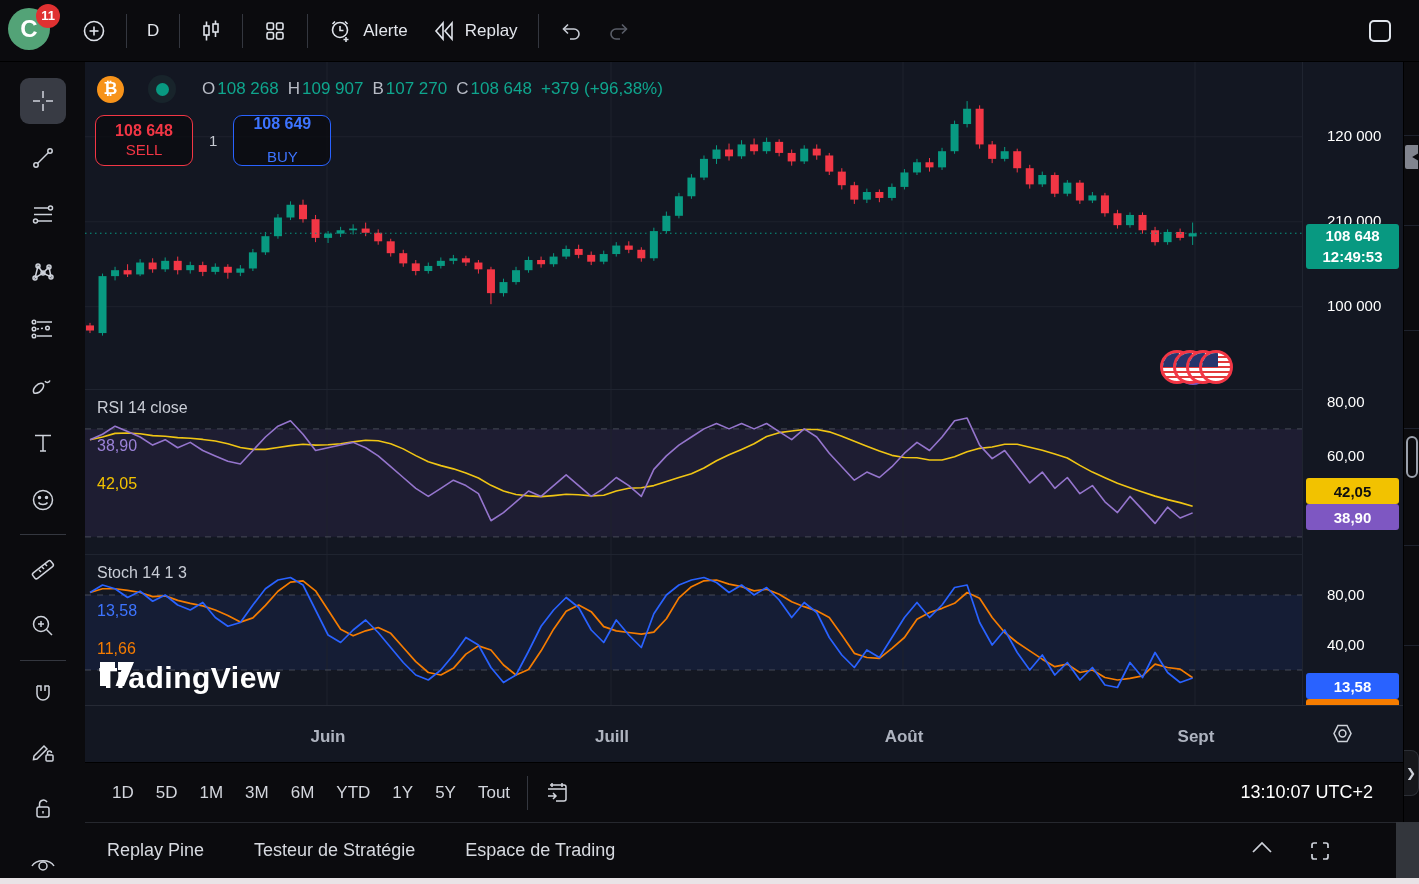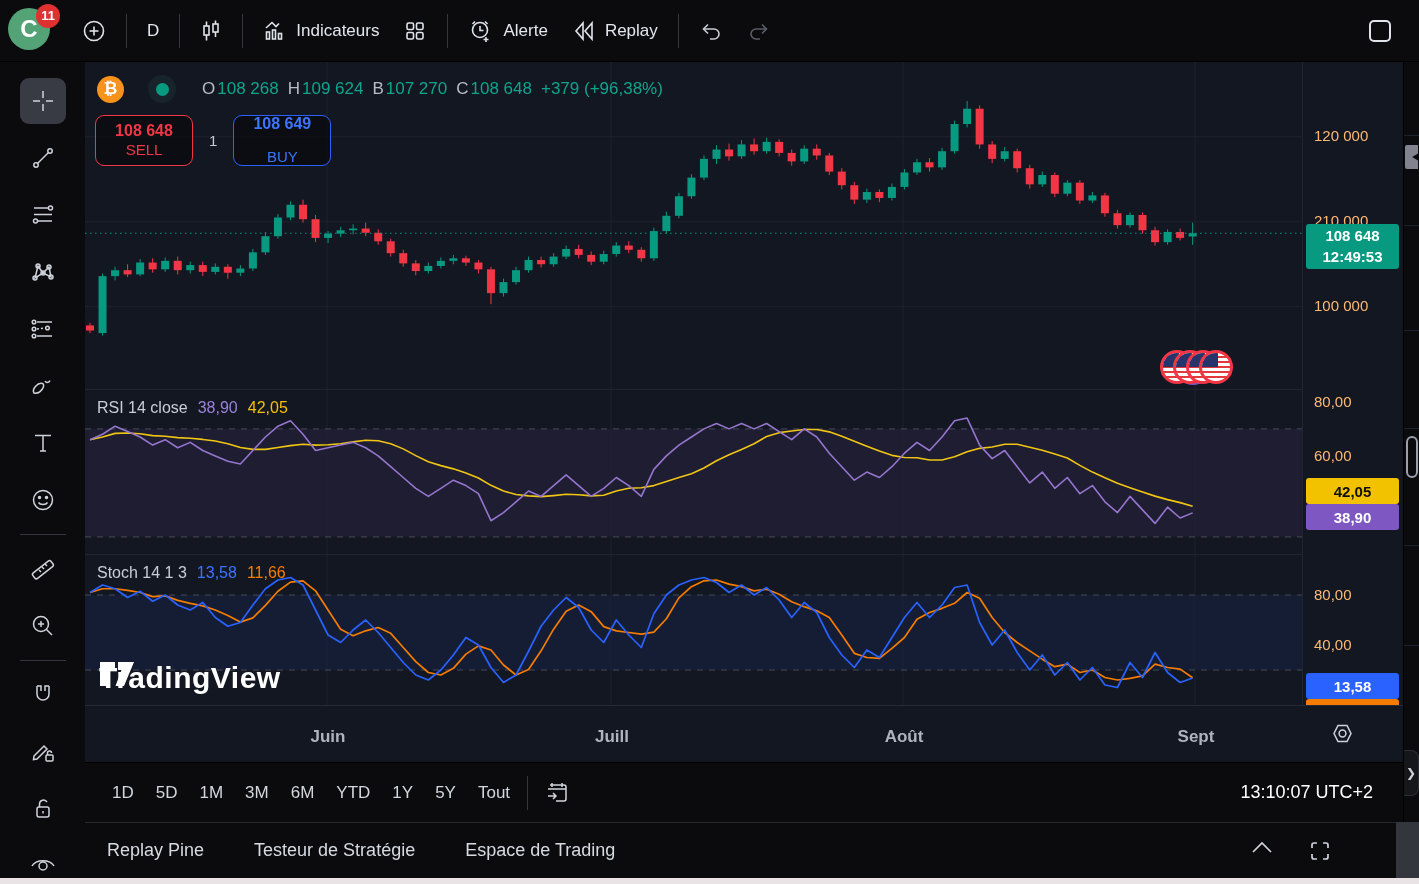--- a/index.html
+++ b/index.html
@@ -66,22 +66,22 @@
                gap:16px; z-index:6; }
   .trade-btn { width:98px; height:51px; border-radius:9px; background:rgba(10,10,14,.72);
                display:flex; flex-direction:column; align-items:center; justify-content:center;
                cursor:pointer; line-height:1.25; }
   #sell-btn { border:1.5px solid #f23645; color:#f23645; }
   #buy-btn  { border:1.5px solid #2962ff; color:#3d74ff;gap:14px; }
   .trade-price { font-size:16px; font-weight:bold; }
   .trade-label { font-size:15px; }
   #trade-qty { color:#c6cad2; font-size:15px; }
 
-  .ind-header { position:absolute; left:12px; top:9px; display:flex; gap:10px;
-                font-size:16px; z-index:6; align-items:flex-start; }
+  .ind-header { position:absolute; left:12px; top:9px; display:flex; gap:20px;
+                font-size:16px; z-index:6; align-items:flex-start;flex-direction:column; }
   .ind-title { color:#c9cdd6; }
   .v-purple { color:#9b82d8; } .v-yellow { color:#f2c200; }
   .v-blue { color:#3d74ff; }  .v-orange { color:#f57c00; }
 
   
   #flags { position:absolute; left:1096px; top:288px; display:flex; z-index:6; cursor:pointer;}
   .flag-ring { position:absolute; left:-5px; top:1px; width:34px; height:34px;
                border-radius:50%; border:3px solid #7e57c2; }
   .flag { position:relative; width:34px; height:34px; border-radius:50%;
           border:3px solid #f23645; overflow:hidden; margin-left:-21px;
@@ -92,21 +92,21 @@
 
   
   #watermark { position:absolute; left:14px; top:106px; display:flex; align-items:center;
                gap:10px; z-index:6; color:#fff; }
   #watermark-text { font-size:30px; font-weight:bold; letter-spacing:.5px; }
 
   
   #scale { position:absolute; left:1302px; top:62px; width:101px; height:643px;
            background:#131722; border-left:1px solid #1f2430; z-index:6; overflow:visible;
            cursor:ns-resize; }
-  .scale-label { position:absolute; left:11px; color:#fdba74; font-size:15px; }
+  .scale-label { position:absolute; left:24px; color:#ffffff; font-size:15px; }
   .tag { position:absolute; left:3px; width:93px; border-radius:3px; color:#fff;
          font-size:15px; font-weight:bold; display:flex; flex-direction:column;
          align-items:center; justify-content:center; z-index:7; }
   #price-tag { top:162px; height:45px; background:#089981; line-height:1.35; }
   #tag-rsi-ma   { top:416px; height:26px; background:#f2c200; color:#101010; }
   #tag-rsi      { top:442px; height:26px; background:#7e57c2; }
   #tag-stoch-k  { top:611px; height:26px; background:#2962ff; }
   #tag-stoch-d  { top:637px; height:25px; background:#f57c00; }
 
   
@@ -180,29 +180,20 @@
       <svg width="22" height="24" viewBox="0 0 22 24">
           <rect x="4" y="7" width="5" height="9"></rect>
           <line x1="6.5" y1="2.5" x2="6.5" y2="7"></line>
           <line x1="6.5" y1="16" x2="6.5" y2="21.5"></line>
           <rect x="13" y="5" width="5" height="8"></rect>
           <line x1="15.5" y1="1.5" x2="15.5" y2="5"></line>
           <line x1="15.5" y1="13" x2="15.5" y2="18"></line>
         </svg>
     </div>
     <div class="tb-sep"></div>
-    <div class="tb-btn">
-      <svg width="24" height="24" viewBox="0 0 24 24">
-          <path d="M3 9 L9 3.5 L13 7.5 L16 4.5"></path>
-          <rect x="3.5" y="13" width="3" height="7"></rect>
-          <rect x="9.5" y="11" width="3" height="9"></rect>
-          <rect x="15.5" y="14.5" width="3" height="5.5"></rect>
-        </svg>
-      <span>Indicateurs</span>
-    </div>
     <div class="tb-btn">
       <svg width="24" height="24" viewBox="0 0 24 24">
           <rect x="4" y="4" width="6.5" height="6.5" rx="1.5"></rect>
           <rect x="13.5" y="4" width="6.5" height="6.5" rx="1.5"></rect>
           <rect x="4" y="13.5" width="6.5" height="6.5" rx="1.5"></rect>
           <rect x="13.5" y="13.5" width="6.5" height="6.5" rx="1.5"></rect>
         </svg>
     </div>
     <div class="tb-sep"></div>
     <div class="tb-btn">
@@ -542,21 +533,21 @@
         <div id="dot-btn">
             <i></i>
           </div>
         <div id="ohlc-row">
           <span class="ohlc-pair">
               <span class="ohlc-label">O</span>
               <span class="ohlc-value">108 268</span>
             </span>
           <span class="ohlc-pair">
               <span class="ohlc-label">H</span>
-              <span class="ohlc-value">109 624</span>
+              <span class="ohlc-value">109 907</span>
             </span>
           <span class="ohlc-pair">
               <span class="ohlc-label">B</span>
               <span class="ohlc-value">107 270</span>
             </span>
           <span class="ohlc-pair">
               <span class="ohlc-label">C</span>
               <span class="ohlc-value">108 648</span>
             </span>
           <span id="ohlc-change">+379 (+96,38%)</span>

